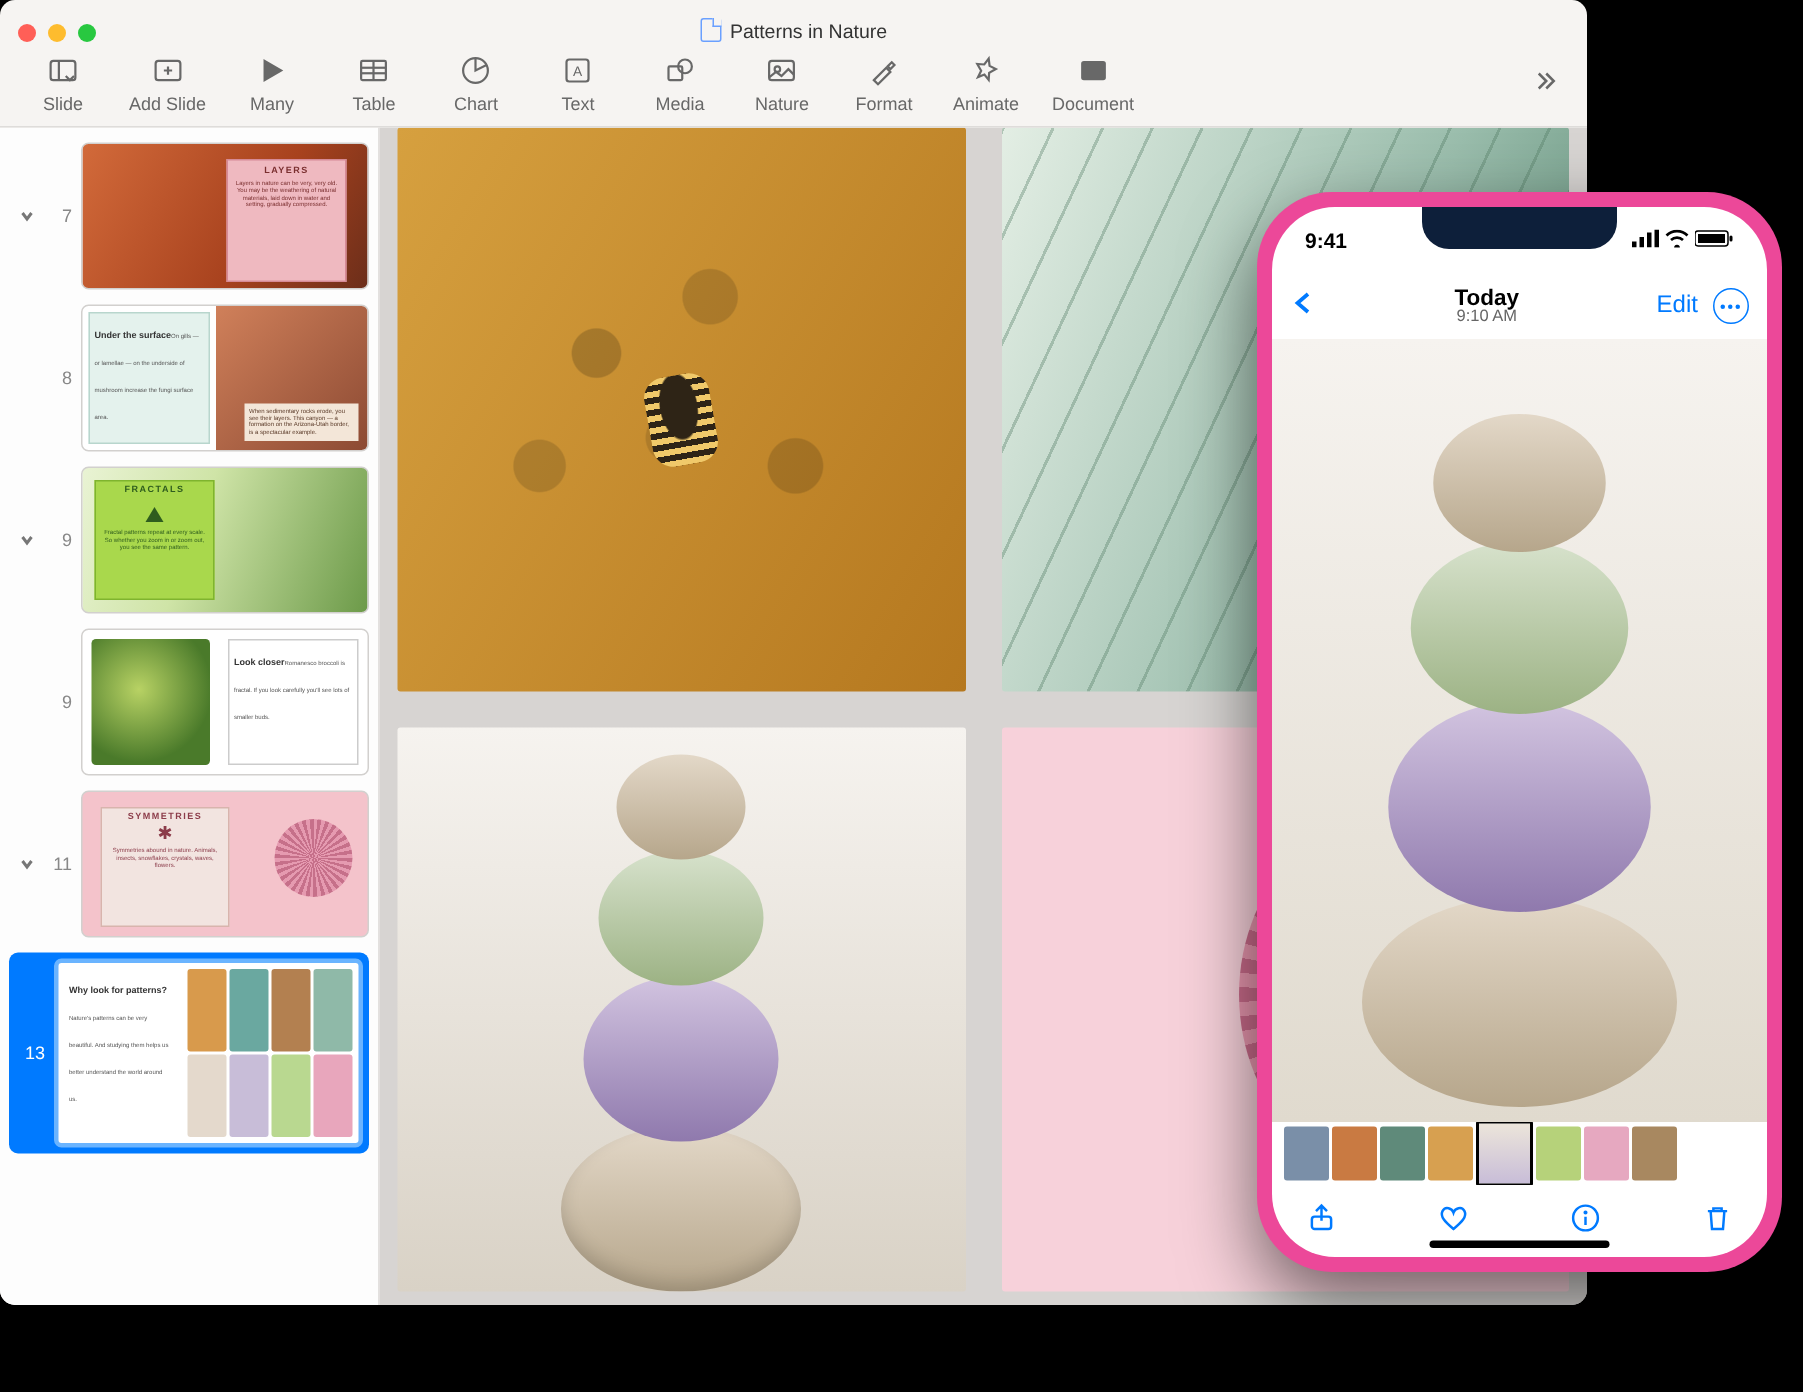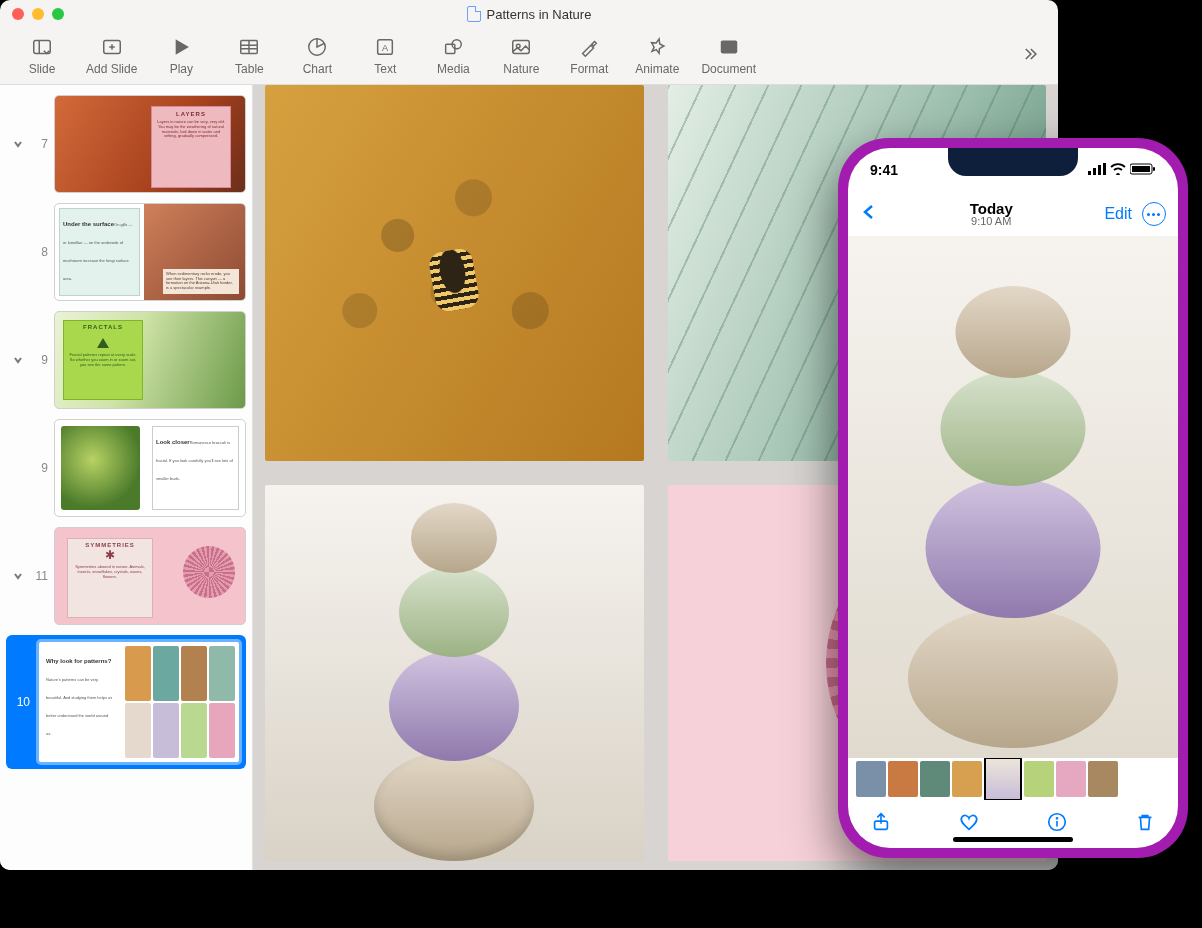--- a/index.html
+++ b/index.html
@@ -7,21 +7,21 @@
     --win-bg:#f6f4f2;
     --sidebar-bg:#fdfdfd;
     --canvas-bg:#d7d4d2;
     --accent:#007aff;
   }
   html,body{margin:0;padding:0;background:#000;font-family:-apple-system,BlinkMacSystemFont,"Helvetica Neue",Arial,sans-serif}
   #stage{position:relative;width:1202px;height:928px;background:#000;overflow:hidden}
 
   
   .mac-window{position:absolute;left:0;top:0;width:1058px;height:870px;background:var(--win-bg);border-radius:10px;box-shadow:0 20px 50px rgba(0,0,0,.35);overflow:hidden}
-  .titlebar{height:28px;display:flex;align-items:center;padding:0 12px;position:relative}
+  .titlebar{height:28px;display:flex;align-items:flex-end;padding:0 12px;position:relative}
   .traffic{display:flex;gap:8px}
   .dot{width:12px;height:12px;border-radius:50%}
   .dot.red{background:#ff5f57}
   .dot.yellow{background:#febc2e}
   .dot.green{background:#28c840}
   .title-wrap{position:absolute;left:0;right:0;display:flex;justify-content:center;align-items:center;gap:6px;font-size:13px;color:#333;pointer-events:none}
   .doc-icon{width:12px;height:14px;border:1px solid #6aa0ff;border-radius:2px;position:relative}
   .doc-icon::after{content:'';position:absolute;right:-1px;top:-1px;width:5px;height:5px;background:var(--win-bg);border-left:1px solid #6aa0ff;border-bottom:1px solid #6aa0ff}
 
   .toolbar{height:56px;display:flex;align-items:center;gap:20px;padding:0 18px;border-bottom:1px solid #dedcda;position:relative;z-index:2;background:var(--win-bg)}
@@ -110,21 +110,21 @@
   .stack-big{position:relative;width:60%;height:90%}
   .stack-big .u{position:absolute;left:50%;transform:translateX(-50%);border-radius:50%}
   .stack-big .s1{width:160px;height:110px;bottom:0;background:linear-gradient(#e3d8c8,#b6a68b);box-shadow:inset 0 -6px 12px rgba(0,0,0,.15)}
   .stack-big .s2{width:130px;height:110px;bottom:100px;background:linear-gradient(#d2c4e0,#8f79ad)}
   .stack-big .s3{width:110px;height:90px;bottom:204px;background:linear-gradient(#d7e2cc,#9cb284)}
   .stack-big .s4{width:86px;height:70px;bottom:288px;background:linear-gradient(#e3d8c8,#b6a68b)}
   .cimg.shell{background:#f7d1da}
   .shell .rad{position:absolute;right:-60px;top:10%;width:280px;height:280px;border-radius:50%;background:repeating-conic-gradient(#e896ae 0 4deg,#c96b8a 4deg 8deg)}
 
   
-  .iphone{position:absolute;right:14px;top:138px;width:330px;height:700px;background:#a21caf;border-radius:50px;padding:10px;box-shadow:0 20px 50px rgba(0,0,0,.55)}
+  .iphone{position:absolute;right:14px;top:128px;width:330px;height:700px;background:#ec4899;border-radius:50px;padding:10px;box-shadow:0 20px 50px rgba(0,0,0,.55)}
   .iphone .screen{width:100%;height:100%;background:#fff;border-radius:42px;overflow:hidden;position:relative;display:flex;flex-direction:column}
   .notch{position:absolute;top:0;left:50%;transform:translateX(-50%);width:130px;height:28px;background:#0d1f3a;border-radius:0 0 18px 18px;z-index:5}
   .statusbar{height:44px;display:flex;align-items:center;justify-content:space-between;padding:0 22px;font-size:14px;font-weight:600;z-index:2}
   .status-icons{display:flex;gap:4px;align-items:center}
   .nav{height:44px;display:flex;align-items:center;justify-content:space-between;padding:0 12px;font-size:16px;color:var(--accent)}
   .nav .center{color:#000;text-align:center;font-size:15px;font-weight:600;line-height:1}
   .nav .center .sub{display:block;font-size:11px;font-weight:400;color:#666}
   .nav .right{display:flex;align-items:center;gap:10px}
   .ellip{width:22px;height:22px;border:1.6px solid var(--accent);border-radius:50%;display:flex;align-items:center;justify-content:center}
   .ellip span{display:flex;gap:2px}
@@ -185,21 +185,21 @@
             </svg>
           </span>
         <span>Add Slide</span>
       </div>
       <div class="tbtn">
         <span class="ico">
             <svg viewBox="0 0 24 24">
               <polygon points="7 5 19 12 7 19" fill="#686868"></polygon>
             </svg>
           </span>
-        <span>Play</span>
+        <span>Many</span>
       </div>
       <div class="tbtn">
         <span class="ico">
             <svg viewBox="0 0 24 24">
               <rect x="3" y="5" width="18" height="14" rx="1"></rect>
               <line x1="3" y1="10" x2="21" y2="10"></line>
               <line x1="3" y1="14" x2="21" y2="14"></line>
               <line x1="12" y1="5" x2="12" y2="19"></line>
             </svg>
           </span>
@@ -335,21 +335,21 @@
           <div class="thumb t-sym">
             <div class="card">
                 <span class="mini-h" style="color:#8c3c4a">SYMMETRIES</span>
                 <span class="ast">✱</span>
                 <span class="mini-p" style="color:#8c3c4a">Symmetries abound in nature. Animals, insects, snowflakes, crystals, waves, flowers.</span>
               </div>
             <div class="shell"></div>
           </div>
         </div>
         <div class="slide-row selected">
-          <span class="slide-num">10</span>
+          <span class="slide-num">13</span>
           <div class="thumb t-why">
             <div class="txt"><span class="tiny-h">Why look for patterns?</span><span class="tiny-p">Nature's patterns can be very beautiful. And studying them helps us better understand the world around us.</span></div>
             <div class="grid">
               <div class="g g1"></div>
                 <div class="g g2"></div>
                 <div class="g g3"></div>
                 <div class="g g4"></div>
               <div class="g g5"></div>
                 <div class="g g6"></div>
                 <div class="g g7"></div>

